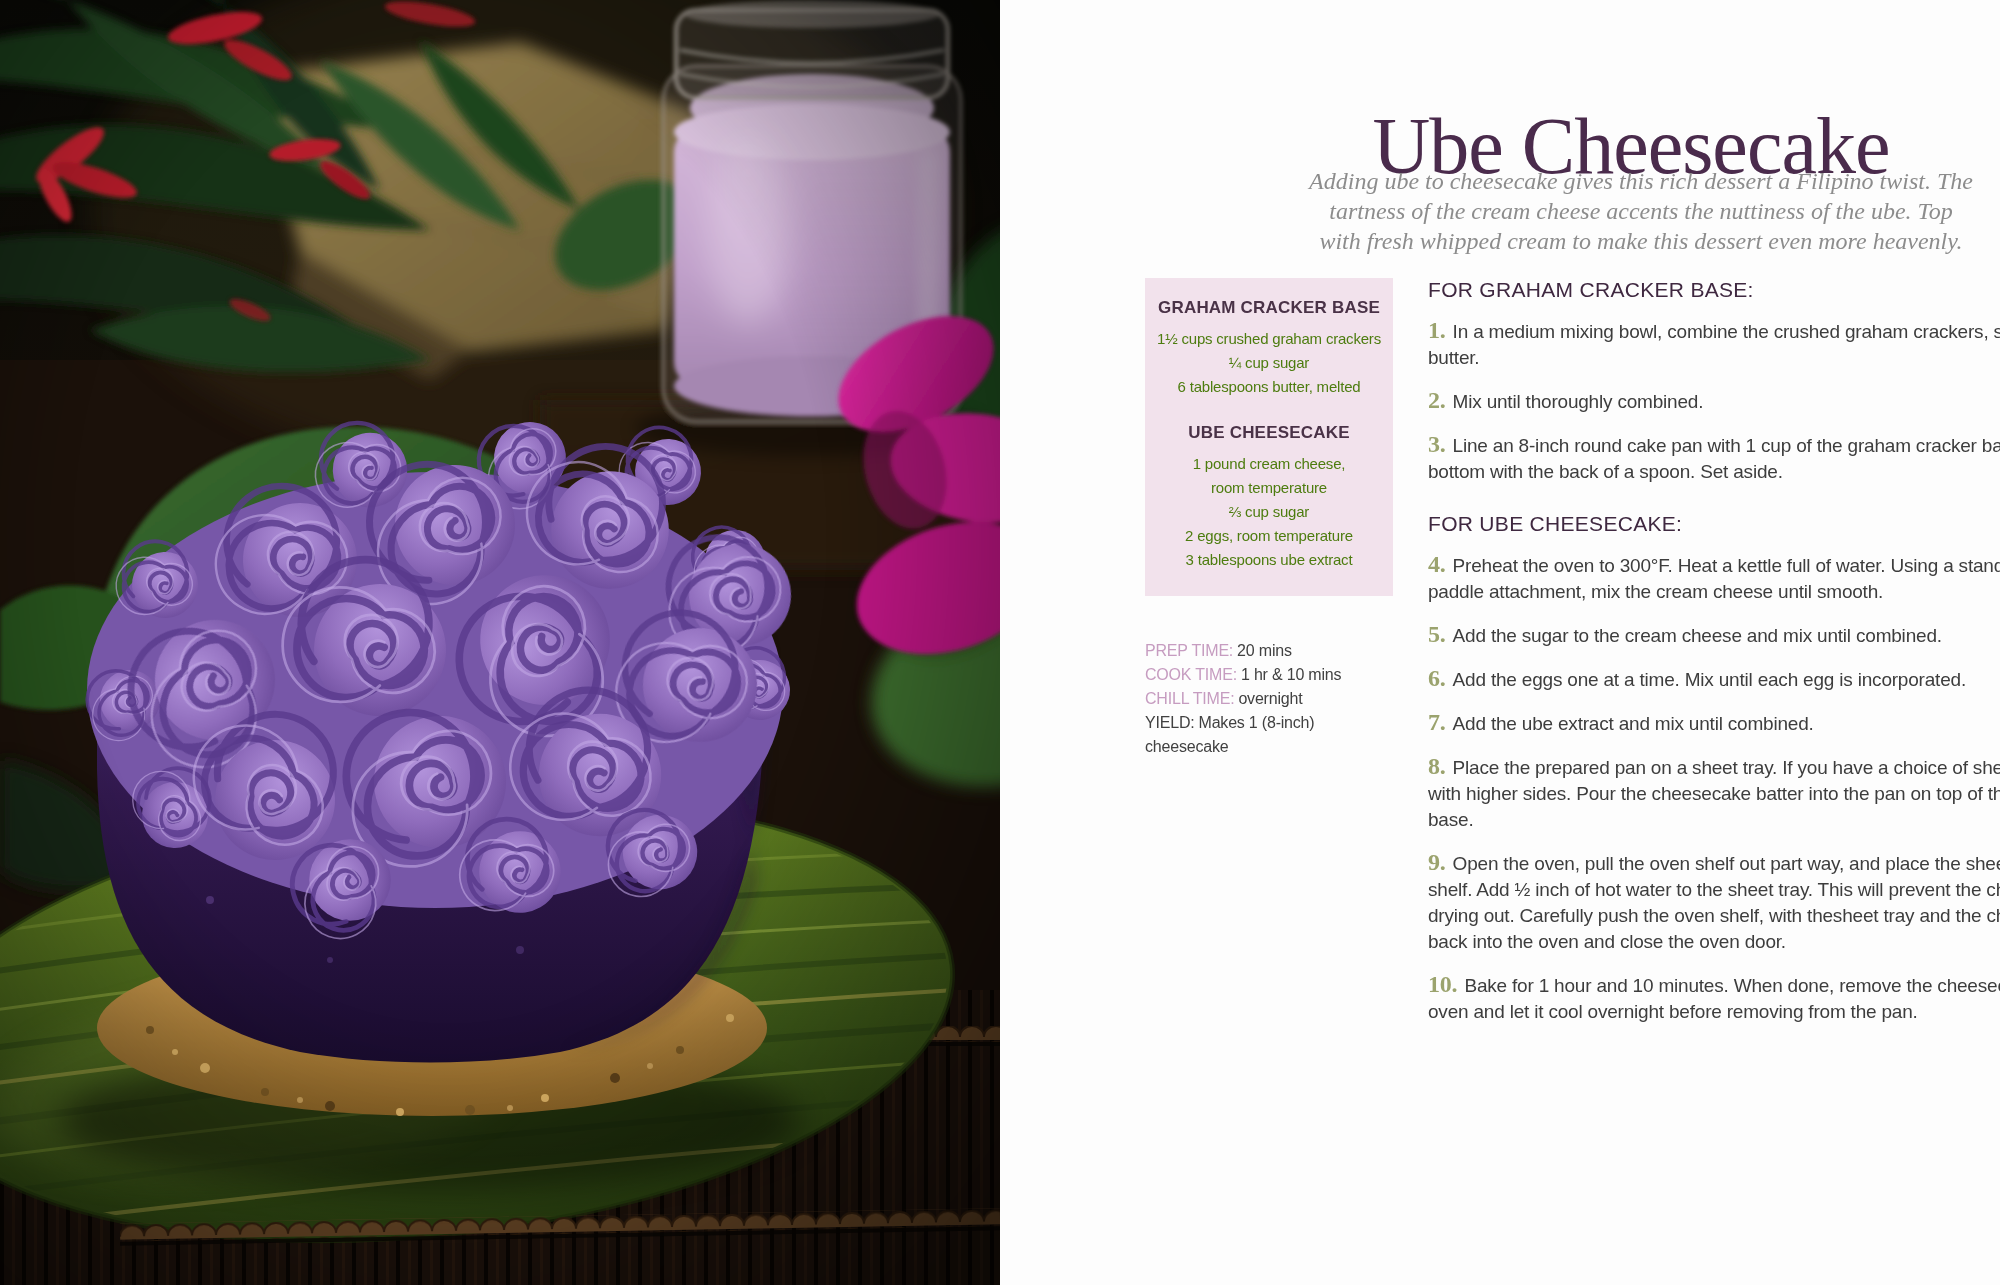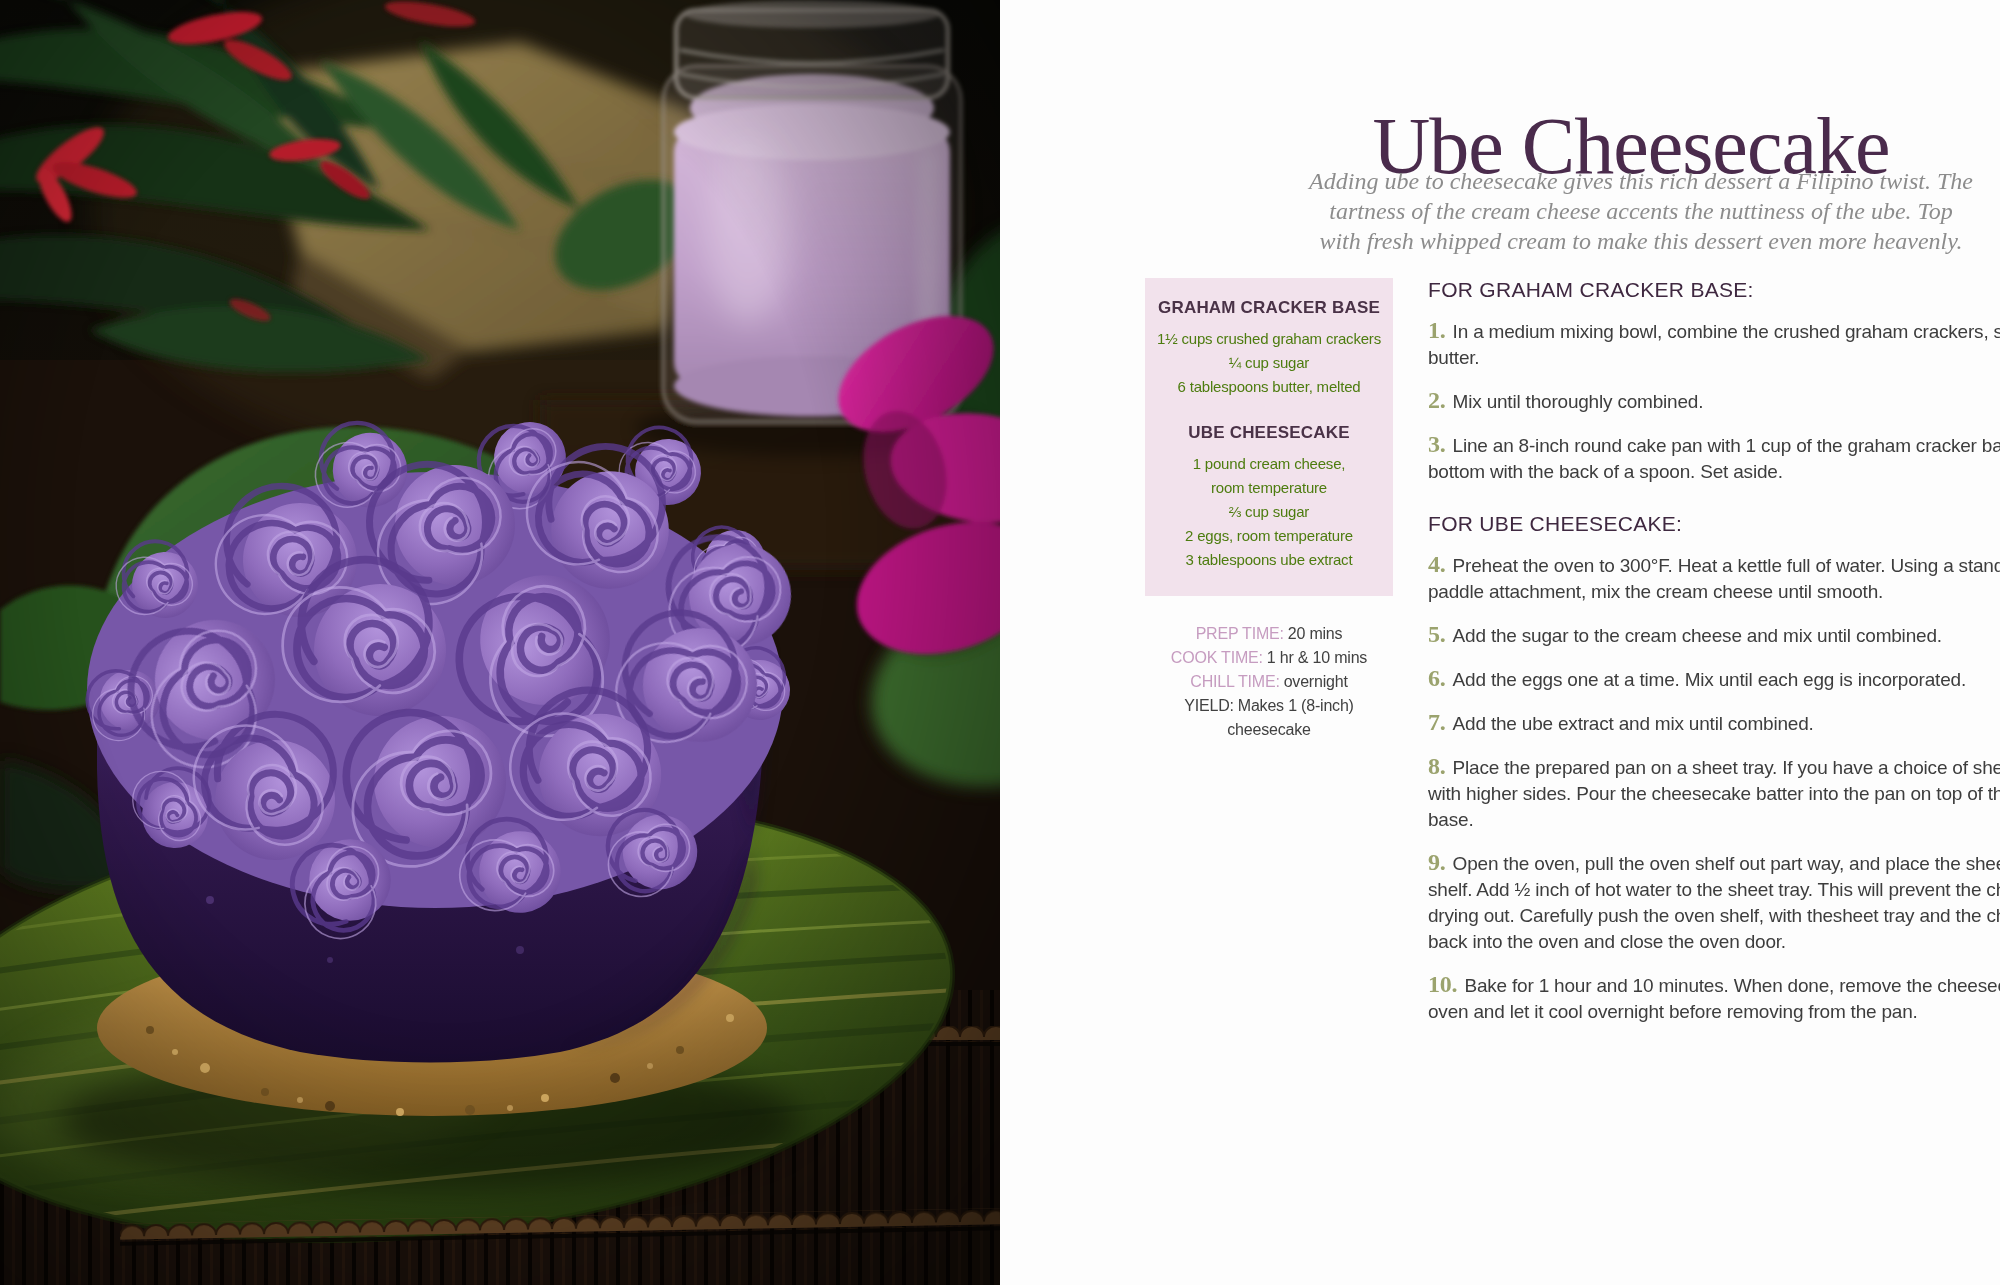--- a/index.html
+++ b/index.html
@@ -30,21 +30,21 @@
 
   .sidebar { width:248px; flex:none; }
   .ing-box { background:#f2e2ec; padding:18px 10px 24px; text-align:center; }
   .ing-group + .ing-group { margin-top:24px; }
   .ing-heading {
     font-size:17px; font-weight:700; color:#4a3247; letter-spacing:.2px; margin:2px 0 9px;
   }
   .ing-item {
     font-size:15px; line-height:24px; color:#4d7c0f; letter-spacing:-.2px; white-space:pre-line;
   }
-  .meta { margin-top:26px; text-align:center; font-size:16px; line-height:24px; letter-spacing:-.2px; }
+  .meta { margin-top:43px; text-align:left; font-size:16px; line-height:24px; letter-spacing:-.2px; }
   .meta-label { color:#c69cc0; margin-right:4px; }
   .meta-value { color:#414141; }
   .meta .meta-item:nth-of-type(4) .meta-label { color:#414141; }
 
   .steps-col { flex:1; min-width:0; }
   .steps-heading {
     font-size:21px; font-weight:400; color:#3f2840; letter-spacing:.3px; margin:0 0 15px;
   }
   .steps-heading.second { margin-top:27px; }
   .step { font-size:19px; line-height:26px; color:#3d3d3d; letter-spacing:-.2px; margin:0 0 16px; }

